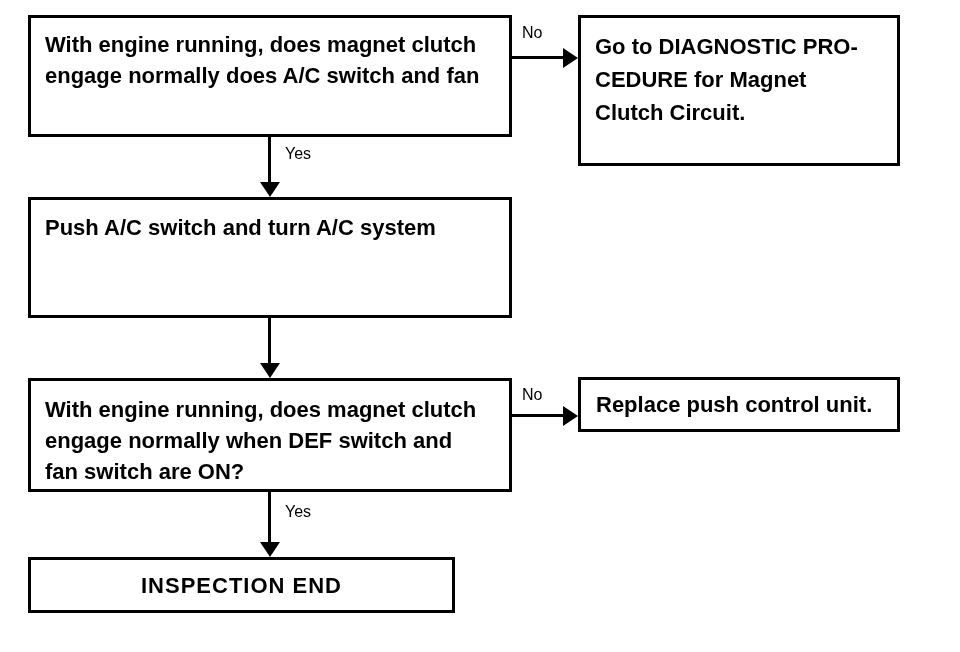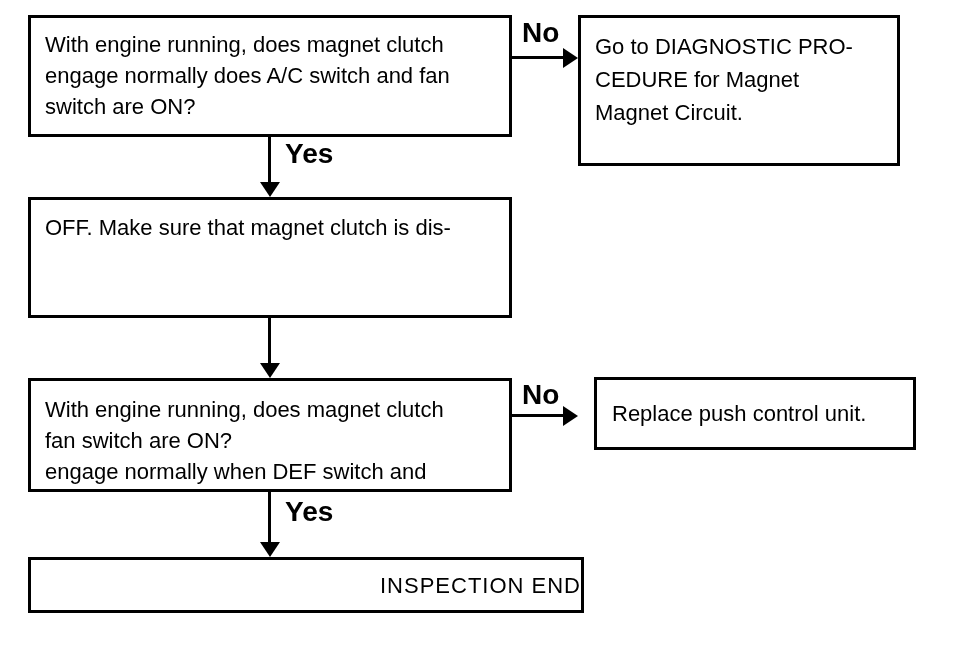--- a/index.html
+++ b/index.html
@@ -12,32 +12,32 @@
     width:960px;height:652px;
     background:var(--paper);
     font-family:"Liberation Sans", sans-serif;
     color:var(--ink);
     overflow:hidden;
   }
   .box{
     position:absolute;
     border:3px solid var(--ink);
     background:var(--paper);
-    font-weight:400;
+    font-weight:700;
     font-size:22px;
     line-height:31px;
     box-sizing:border-box;
   }
   .box .line{white-space:nowrap;}
   .box-q1{left:28px;top:15px;width:484px;height:122px;padding:11px 0 0 14px;}
   .box-a1{left:578px;top:15px;width:322px;height:151px;padding:12px 0 0 14px;line-height:33px;}
   .box-s1{left:28px;top:197px;width:484px;height:121px;padding:12px 0 0 14px;}
   .box-q2{left:28px;top:378px;width:484px;height:114px;padding:13px 0 0 14px;}
-  .box-a2{left:578px;top:377px;width:322px;height:73px;display:flex;align-items:center;padding-left:15px;margin-left:16px;}
-  .box-end{left:28px;top:557px;width:556px;height:56px;display:flex;align-items:center;justify-content:flex-end;letter-spacing:1px;}
+  .box-a2{left:578px;top:377px;width:322px;height:55px;display:flex;align-items:center;padding-left:15px;}
+  .box-end{left:28px;top:557px;width:427px;height:56px;display:flex;align-items:center;justify-content:center;letter-spacing:1px;}
   .vline{position:absolute;width:3px;background:var(--ink);}
   .hline{position:absolute;height:3px;background:var(--ink);}
   .v1{left:268px;top:137px;height:47px;}
   .v2{left:268px;top:318px;height:47px;}
   .v3{left:268px;top:492px;height:51px;}
   .h1{left:512px;top:56px;width:52px;}
   .h2{left:512px;top:414px;width:52px;}
   .ah-down{
     position:absolute;width:0;height:0;
     border-left:10px solid transparent;
@@ -50,54 +50,53 @@
     border-bottom:10px solid transparent;
     border-left:15px solid var(--ink);
   }
   .ahd1{left:260px;top:182px;}
   .ahd2{left:260px;top:363px;}
   .ahd3{left:260px;top:542px;}
   .ahr1{left:563px;top:48px;}
   .ahr2{left:563px;top:406px;}
   .lbl{
     position:absolute;
-    font-weight:700;
-    font-size:28px;
+    font-weight:400;
+    font-size:16px;
     line-height:22px;
   }
   .lbl-no1{left:522px;top:22px;}
   .lbl-yes1{left:285px;top:143px;}
   .lbl-no2{left:522px;top:384px;}
   .lbl-yes2{left:285px;top:501px;}
 </style>
 </head>
 <body>
 
 <div class="canvas">
 
   <div class="box box-q1">
     <div class="line">With engine running, does magnet clutch</div>
     <div class="line">engage normally does A/C switch and fan</div>
-    <div class="line">switch are ON?</div>
   </div>
 
   <div class="box box-a1">
     <div class="line">Go to DIAGNOSTIC PRO-</div>
     <div class="line">CEDURE for Magnet</div>
-    <div class="line">Magnet Circuit.</div>
+    <div class="line">Clutch Circuit.</div>
   </div>
 
   <div class="box box-s1">
-    <div class="line">OFF. Make sure that magnet clutch is dis-</div>
+    <div class="line">Push A/C switch and turn A/C system</div>
   </div>
 
   <div class="box box-q2">
     <div class="line">With engine running, does magnet clutch</div>
+    <div class="line">engage normally when DEF switch and</div>
     <div class="line">fan switch are ON?</div>
-    <div class="line">engage normally when DEF switch and</div>
   </div>
 
   <div class="box box-a2">
     <div class="line">Replace push control unit.</div>
   </div>
 
   <div class="box box-end">
     <div class="line">INSPECTION END</div>
   </div>
 

